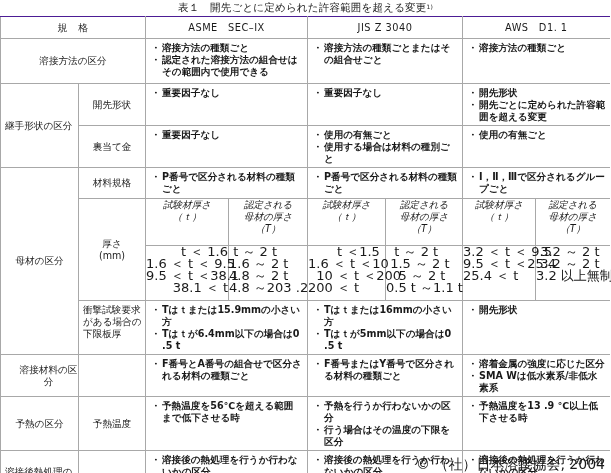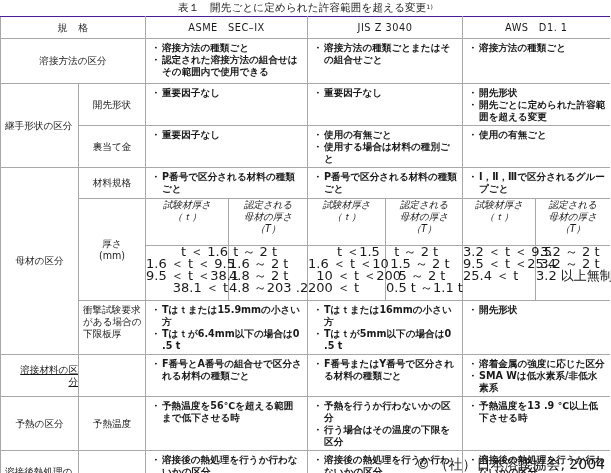--- a/index.html
+++ b/index.html
@@ -188,21 +188,21 @@
           </ul>
         </td>
     <td colspan="2">
           <ul class="bl">
             <li>開先形状</li>
           </ul>
         </td>
   </tr>
 
   <tr style="height:34px">
-    <td class="center" style="text-align:right;padding-left:18px;text-decoration:underline;">溶接材料の区分</td>
+    <td class="center" style="text-align:center;padding-left:18px;">溶接材料の区分</td>
     <td class="center"></td>
     <td colspan="2">
           <ul class="bl">
             <li>F番号とA番号の組合せで区分される材料の種類ごと</li>
           </ul>
         </td>
     <td colspan="2">
           <ul class="bl">
             <li>F番号またはY番号で区分される材料の種類ごと</li>
           </ul>

